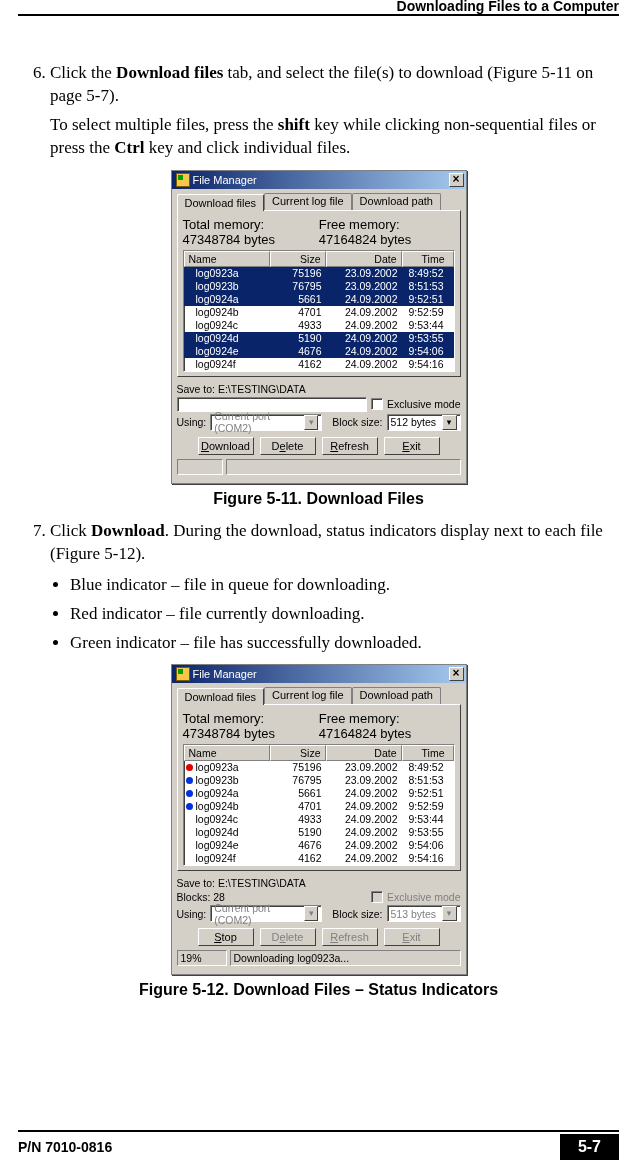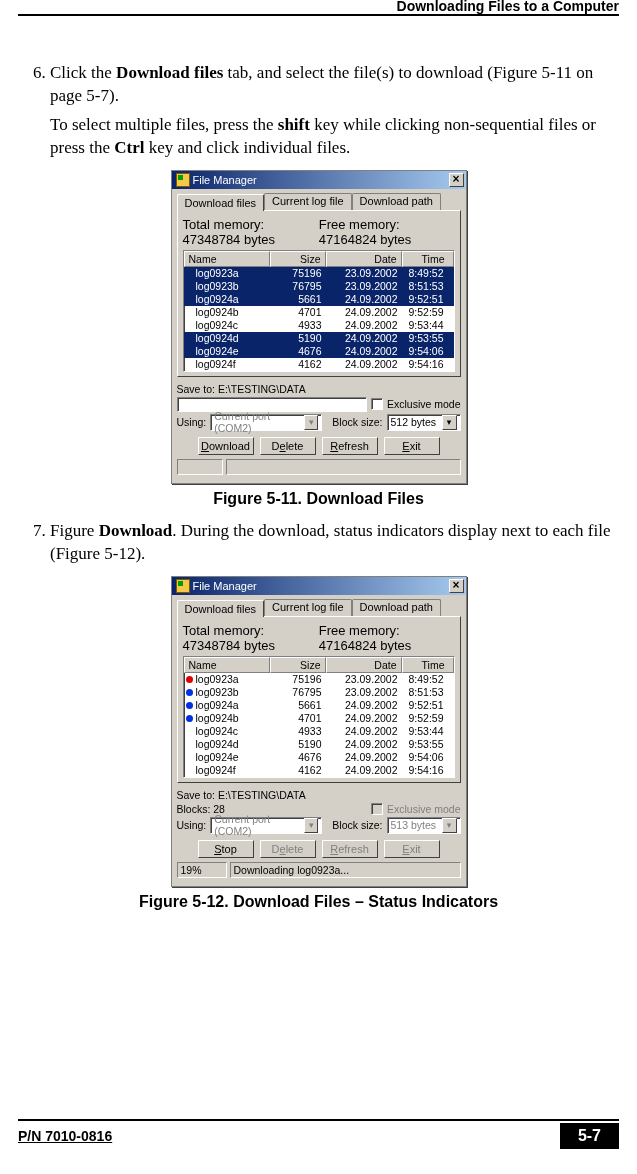--- a/index.html
+++ b/index.html
@@ -66,21 +66,21 @@
   .btnrow { display:flex; gap:6px; justify-content:center; margin:6px 5px 4px 5px; }
   .btn { background:#d4d0c8; border:1px solid #fff; border-right-color:#404040; border-bottom-color:#404040; padding:2px 0; width:56px; text-align:center; font-size:11px; }
   .btn .u { text-decoration: underline; }
   .btn.disabled { color:#808080; }
   .statusbar { display:flex; margin:0 5px 5px 5px; gap:3px; }
   .statusbar .sunk { height:16px; font-size:10.5px; padding:1px 3px; }
   .sunk { border:1px solid #808080; border-right-color:#fff; border-bottom-color:#fff; background:#d4d0c8; }
   .prog { width:46px; }
   .progtext { flex:0 0 50px; }
   .progmsg { flex:1; }
-  .footer { position:absolute; left:18px; right:18px; bottom:25px;text-decoration:underline; }
+  .footer { position:absolute; left:18px; right:18px; bottom:14px; }
   .footer-line { border-top: 2px solid #000; }
   .footrow { display:flex; justify-content:space-between; align-items:center; margin-top:2px; }
   .pn { font-family: Arial, sans-serif; font-size:14px; font-weight:bold; }
   .pgnum { background:#000; color:#fff; font-family: Arial, sans-serif; font-weight:bold; font-size:16px; padding: 4px 18px; }
   b { font-weight: bold; }
   .blocksrow { display:flex; align-items:center; margin:2px 5px; gap:4px; font-size:10.5px; }
   .bottomspacer { height:3px; }
   .empty-sunken { height:15px; }
 </style>
 </head>
@@ -207,21 +207,26 @@
         <div class="sunk prog"></div>
         <div class="sunk" style="flex:1;"></div>
       </div>
       <div class="bottomspacer"></div>
     </div>
     <div class="caption">Figure 5-11. Download Files</div>
   </div>
 
   <ol class="steps" start="7">
     <li>
-      <span>Figure </span><b>Download</b><span>. During the download, status indicators display next to each file (Figure 5-12).</span>
+      <span>Click </span><b>Download</b><span>. During the download, status indicators display next to each file (Figure 5-12).</span>
+      <ul class="sublist">
+        <li>Blue indicator – file in queue for downloading.</li>
+        <li>Red indicator – file currently downloading.</li>
+        <li>Green indicator – file has successfully downloaded.</li>
+      </ul>
     </li>
   </ol>
 
   <div class="figure">
     <div class="fm-win">
       <div class="tb">
         <div class="left">
           <span class="tb-icon"></span>
           <span>File Manager</span>
         </div>

